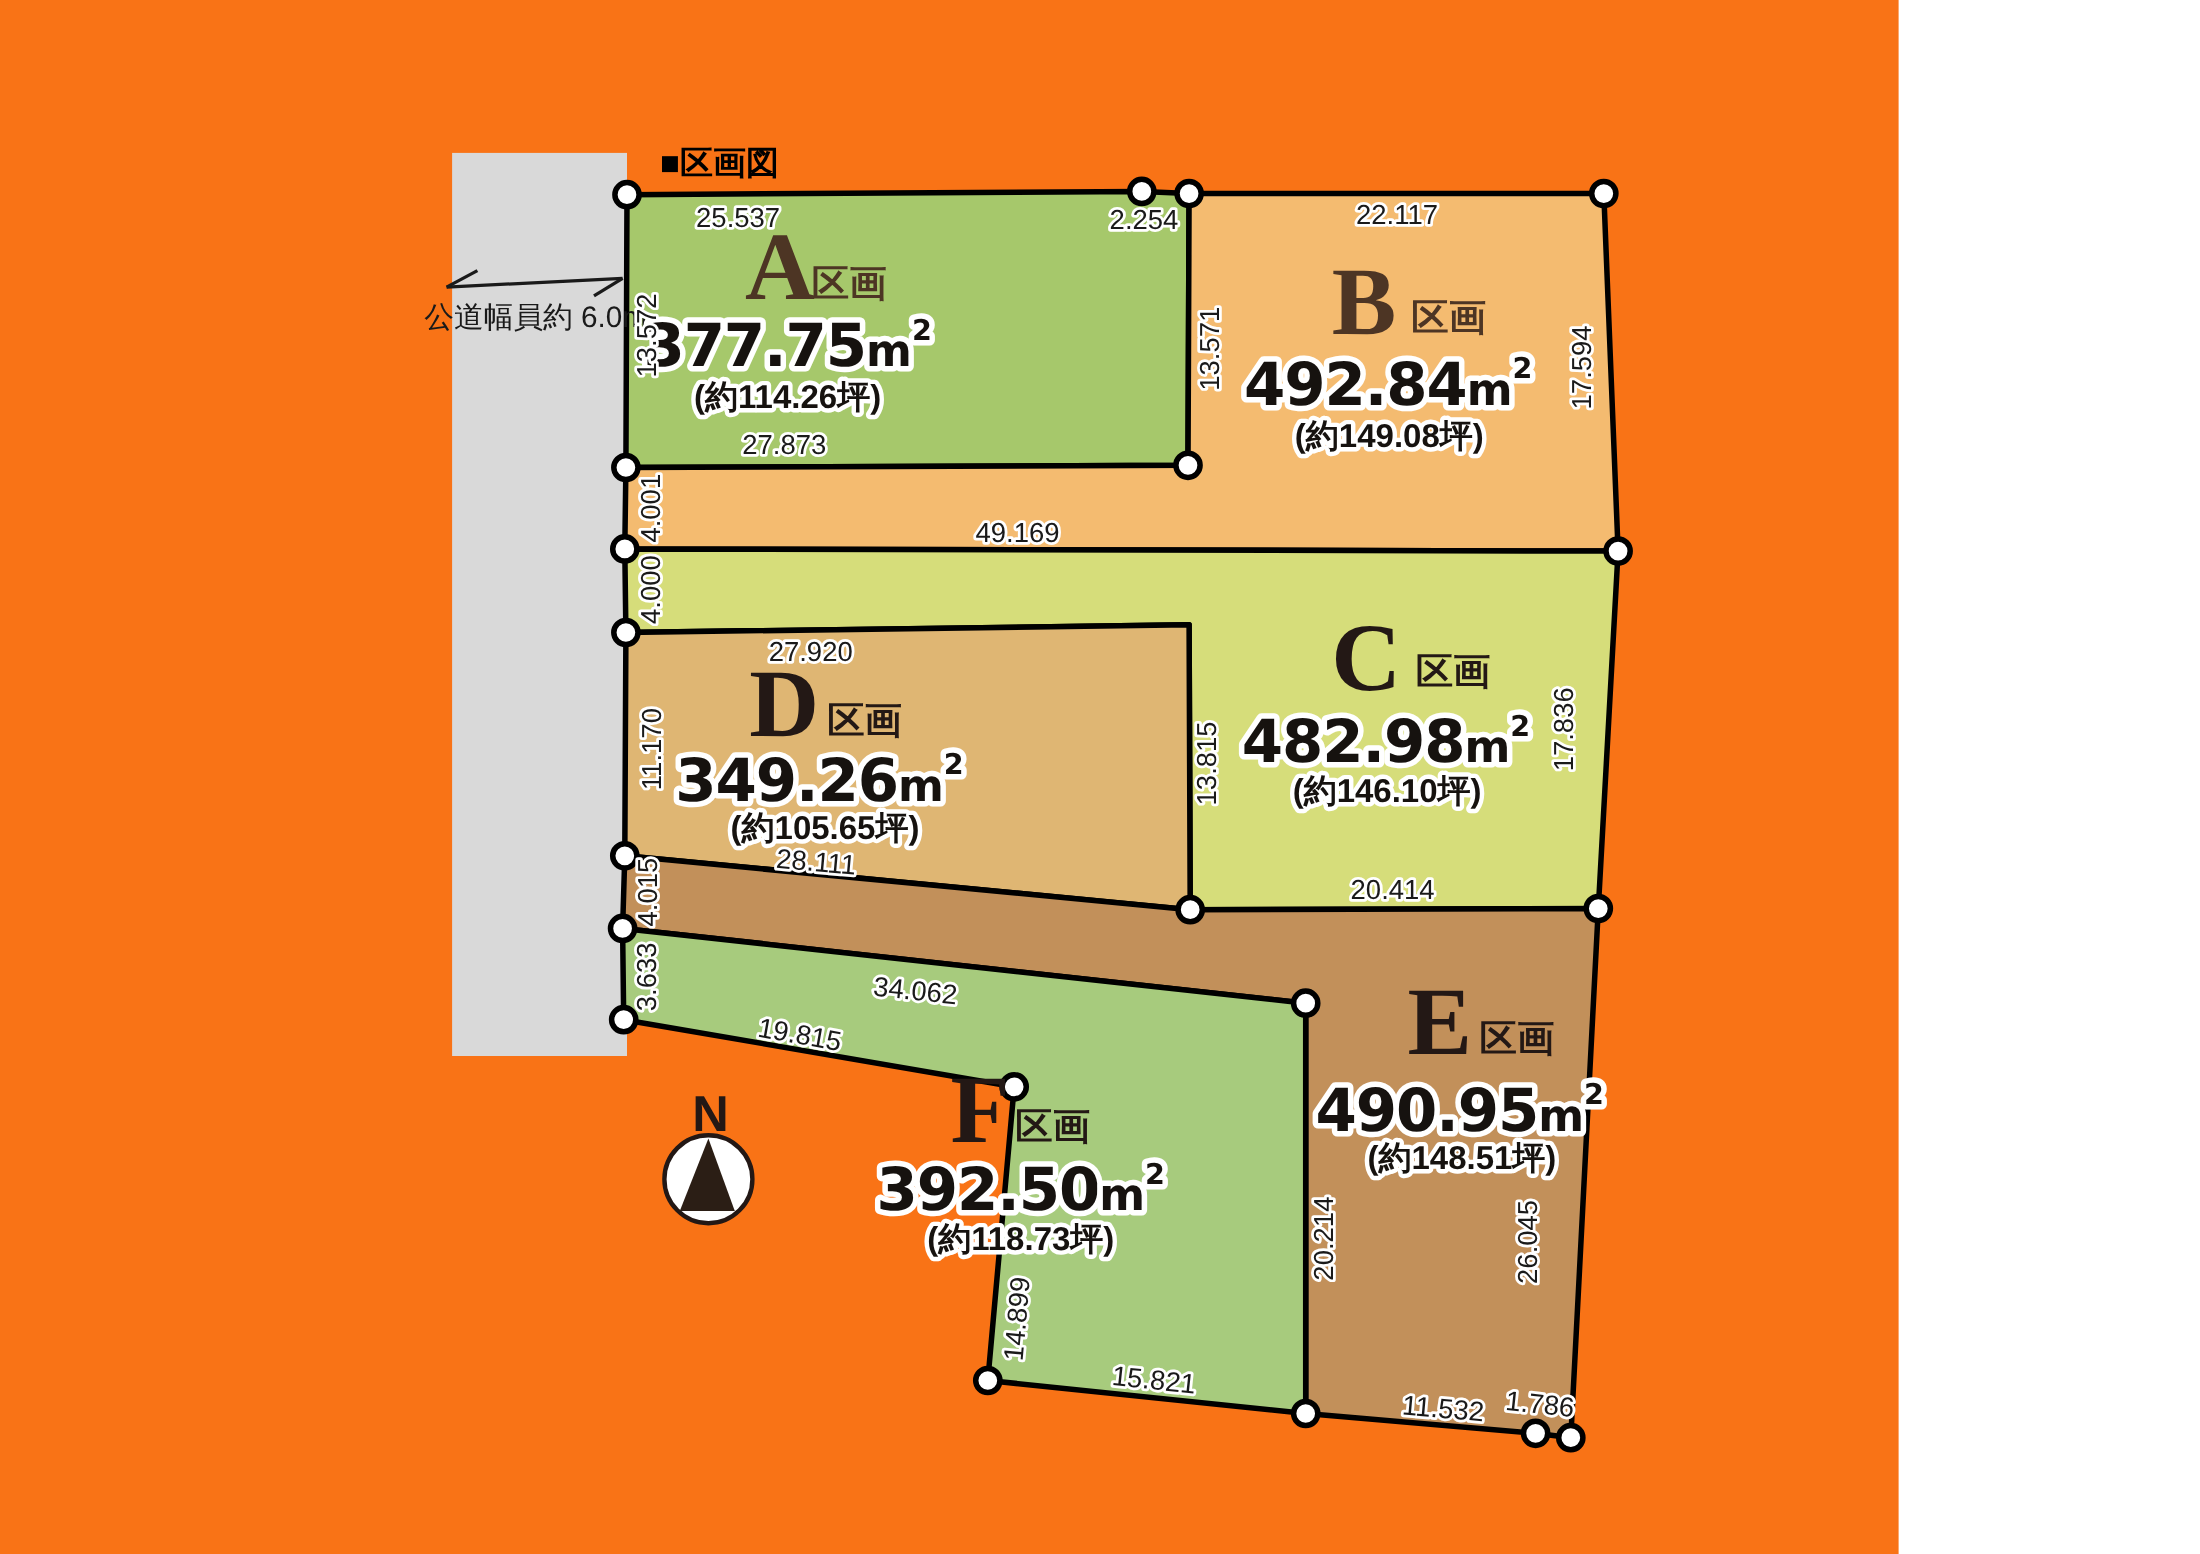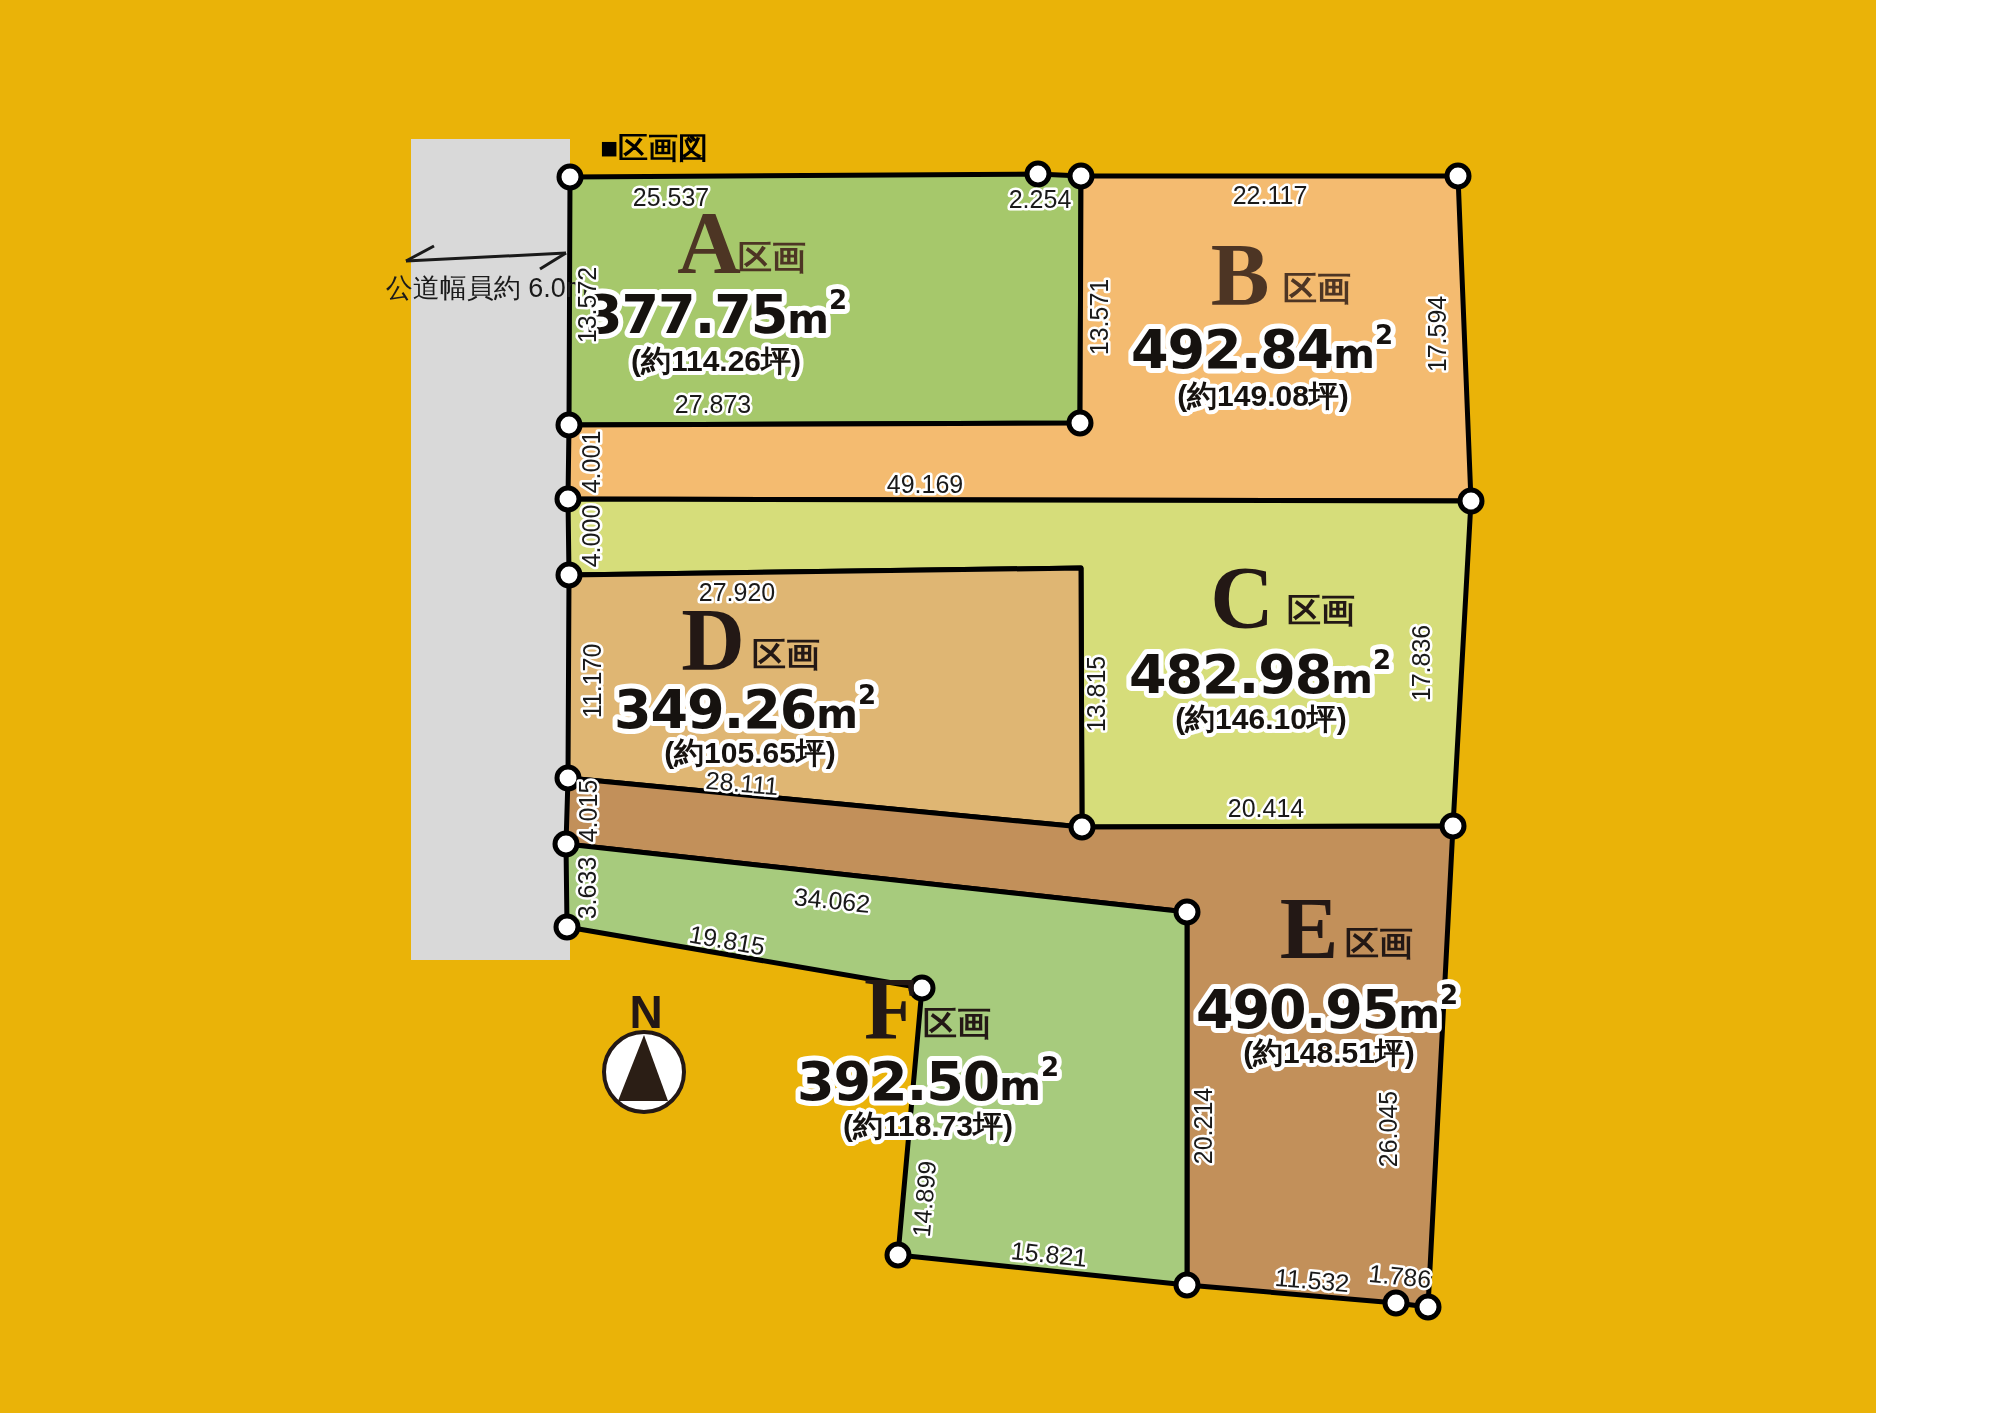--- a/index.html
+++ b/index.html
@@ -1,16 +1,16 @@
 <!DOCTYPE html>
 <html><head>
 <meta charset="utf-8">
 <style>
   html,body{margin:0;padding:0;background:#ffffff;}
-  .page{position:relative;width:1876px;height:1413px;background:#eab308;overflow:hidden;
+  .page{position:relative;width:1726px;height:1413px;background:#f97316;overflow:hidden;
         font-family:"Liberation Sans", sans-serif;}
   svg{display:block;}
   
   .lot{stroke:#000;stroke-width:5;stroke-linejoin:round;}
   .vertex{fill:#fff;stroke:#000;stroke-width:5;}
   .dimline{stroke:#1a1a1a;stroke-width:3;fill:none;}
   
   text{font-family:"Liberation Sans", sans-serif;}
   .dim{font-size:25px;fill:#1a1a1a;text-anchor:middle;
        paint-order:stroke;stroke:#ffffff;stroke-width:5;stroke-linejoin:round;}

